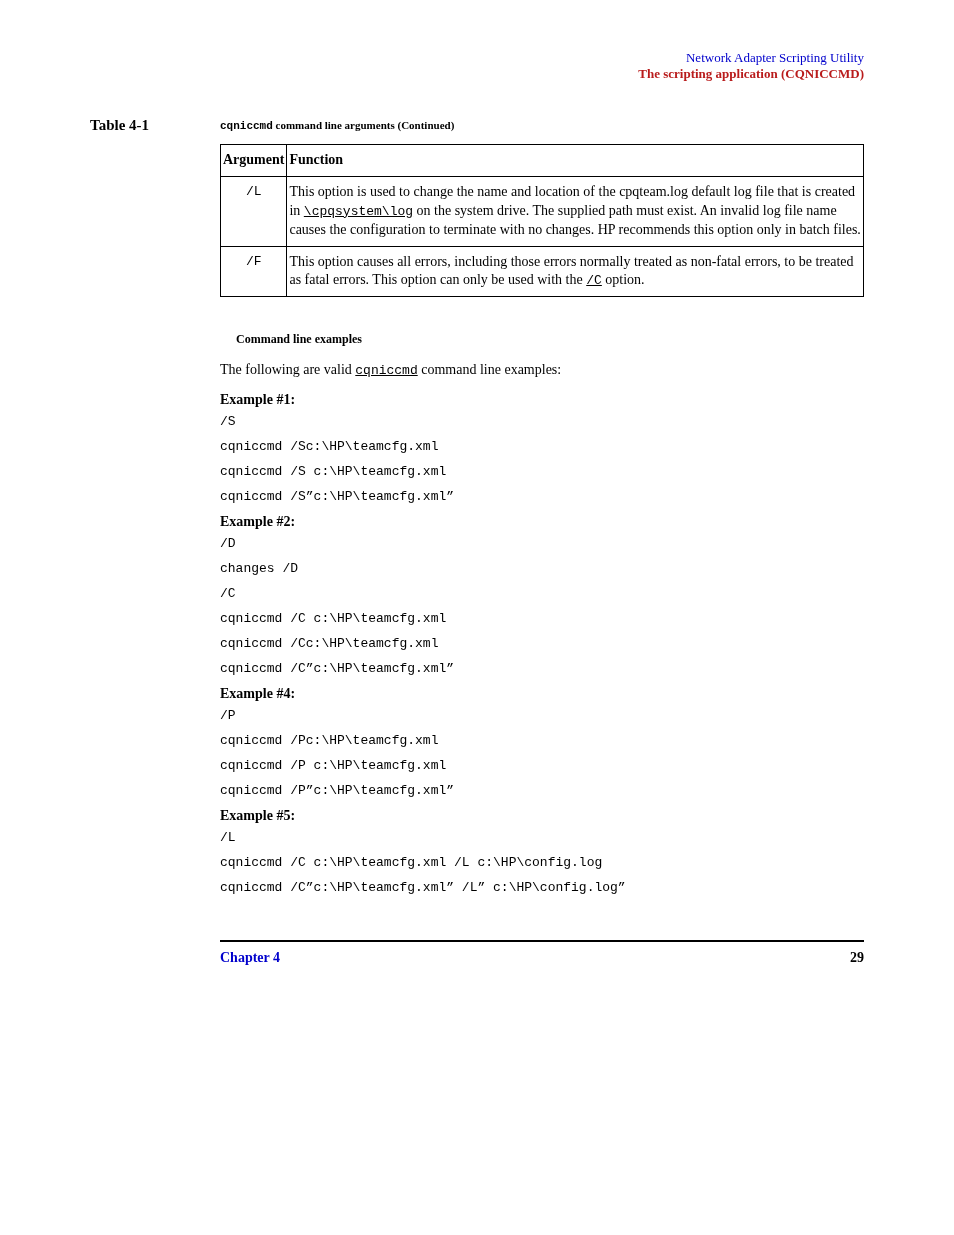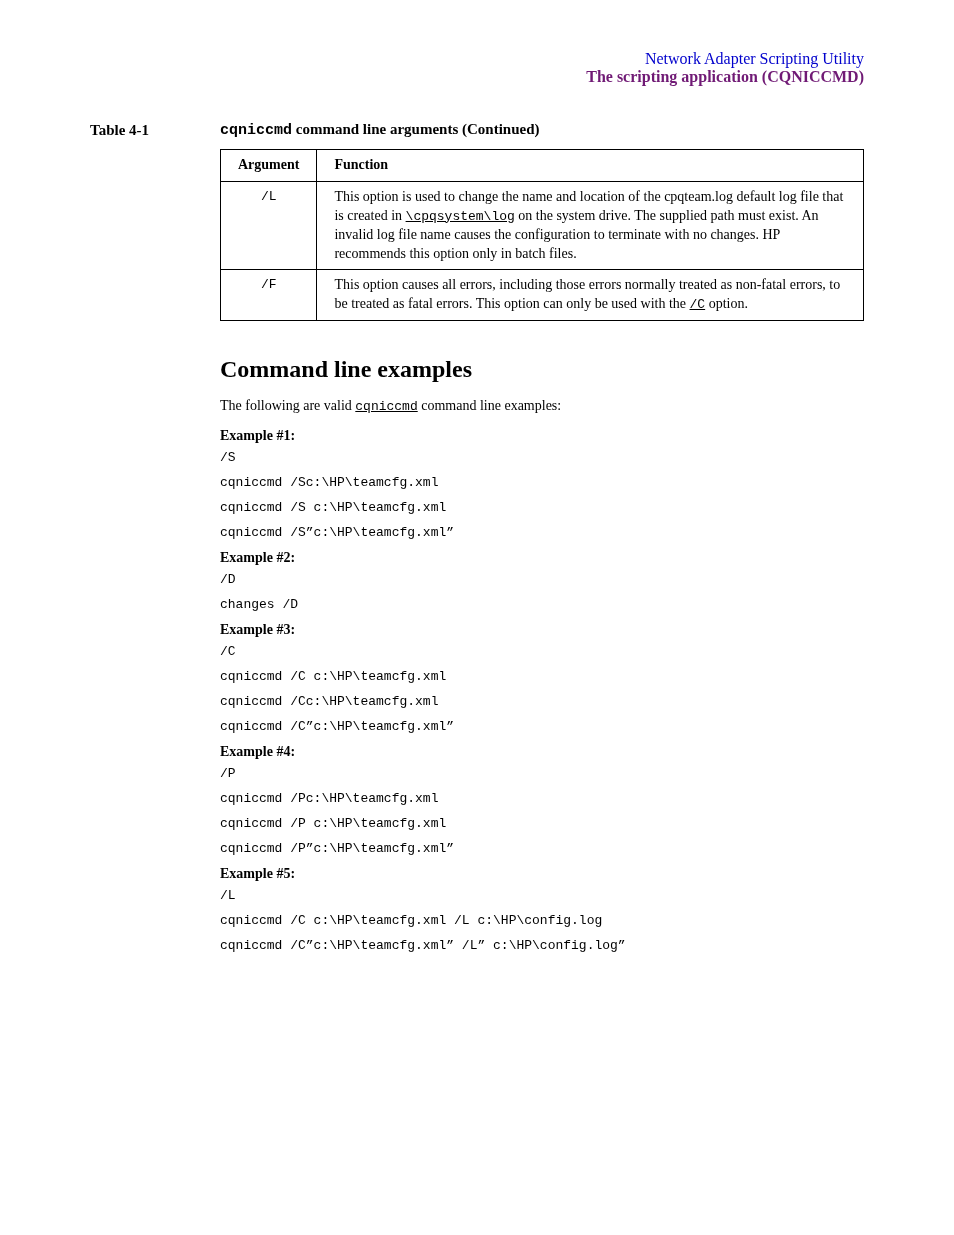--- a/index.html
+++ b/index.html
@@ -12,66 +12,66 @@
     width: 954px;
   }
   .page {
     padding: 50px 90px 50px 90px;
     box-sizing: border-box;
     position: relative;
   }
   .header-right {
     text-align: right;
     margin-bottom: 35px;
-    font-size: 16px;
+    font-size: 13px;
   }
   .header-utility { color: #0000cc; }
-  .header-section { color: #701a75; font-weight: bold; }
+  .header-section { color: #b91c1c; font-weight: bold; }
   .caption-row {
     display: flex;
     align-items: center;
     margin-bottom: 10px;
   }
   .caption-label {
     font-weight: bold;
     width: 130px;
     flex: 0 0 130px;
     font-size: 15px;
   }
   .caption-text {
     font-weight: bold;
-    font-size: 15px;
+    font-size: 11px;
   }
   .caption-text code { font-family: "Courier New", monospace; }
   .content-indent { margin-left: 130px; }
   table.args {
     border-collapse: collapse;
     width: 100%;
     margin-bottom: 35px;
   }
   table.args th, table.args td {
     border: 1px solid #000;
-    padding: 6px 17px;
+    padding: 6px 2px;
     text-align: left;
     vertical-align: top;
     font-size: 14px;
     line-height: 1.35;
   }
   table.args th { font-weight: bold; }
   table.args td.argcell {
     font-family: "Courier New", monospace;
     font-size: 13px;
     text-align: center;
     white-space: nowrap;
   }
   code.inline { font-family: "Courier New", monospace; font-size: 13px; text-decoration: underline; }
   h2.subhead {
     font-weight: bold;
-    font-size: 24px;
-    margin: 0 0 14px 0;
+    font-size: 12px;
+    margin: 0 0 14px 16px;
   }
   p.body { margin: 0 0 12px 0; line-height: 1.35; }
   p.label { font-weight: bold; margin: 8px 0 6px 0; }
   p.code {
     font-family: "Courier New", monospace;
     font-size: 13px;
     margin: 0 0 10px 0;
   }
   .footer {
     margin-top: 45px;
@@ -129,31 +129,34 @@
 
     <div id="examples-container">
         <p class="label">Example #1:</p>
         <p class="code">/S</p>
         <p class="code">cqniccmd /Sc:\HP\teamcfg.xml</p>
         <p class="code">cqniccmd /S c:\HP\teamcfg.xml</p>
         <p class="code">cqniccmd /S”c:\HP\teamcfg.xml”</p>
         <p class="label">Example #2:</p>
         <p class="code">/D</p>
         <p class="code">changes /D</p>
-        <p class="label">Example #3:</p>
         <p class="code">/C</p>
         <p class="code">cqniccmd /C c:\HP\teamcfg.xml</p>
         <p class="code">cqniccmd /Cc:\HP\teamcfg.xml</p>
         <p class="code">cqniccmd /C”c:\HP\teamcfg.xml”</p>
         <p class="label">Example #4:</p>
         <p class="code">/P</p>
         <p class="code">cqniccmd /Pc:\HP\teamcfg.xml</p>
         <p class="code">cqniccmd /P c:\HP\teamcfg.xml</p>
         <p class="code">cqniccmd /P”c:\HP\teamcfg.xml”</p>
         <p class="label">Example #5:</p>
         <p class="code">/L</p>
         <p class="code">cqniccmd /C c:\HP\teamcfg.xml /L c:\HP\config.log</p>
         <p class="code">cqniccmd /C”c:\HP\teamcfg.xml” /L” c:\HP\config.log”</p>
       </div>
 
+    <div class="footer">
+      <span class="chap">Chapter 4</span>
+      <span>29</span>
+    </div>
 
   </div>
 </div>
 
 </body></html>

